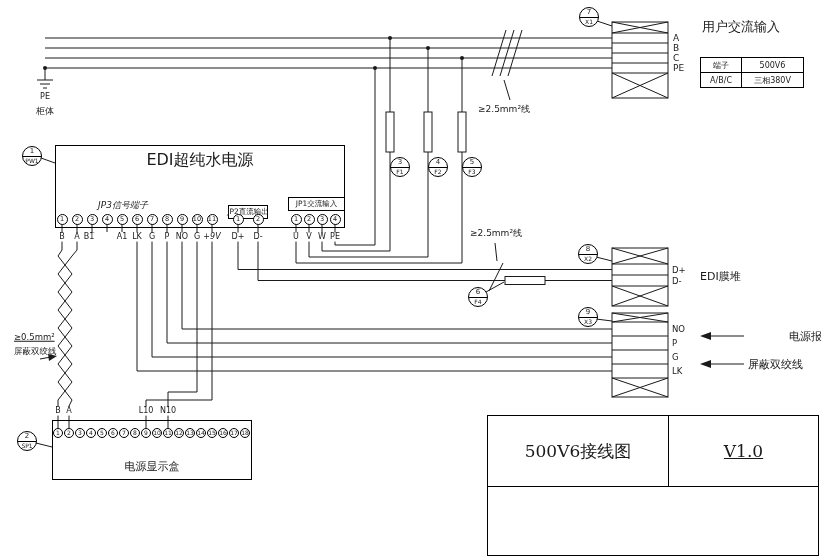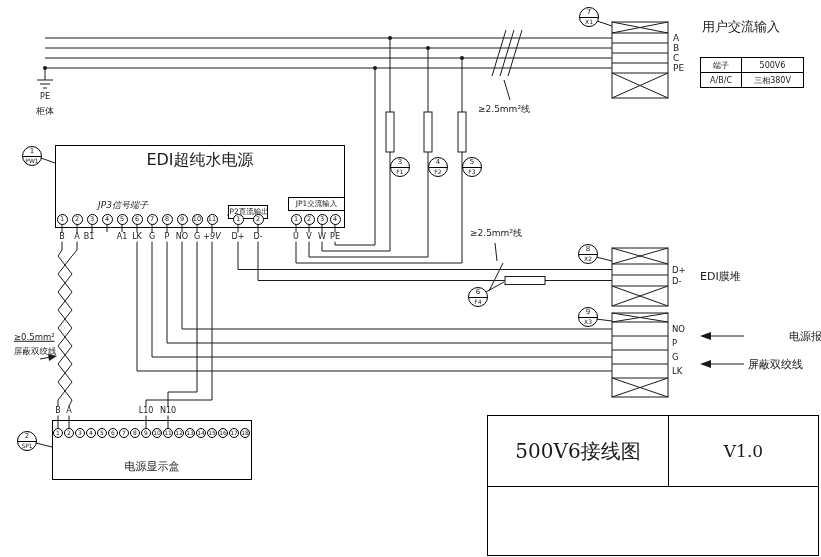--- a/index.html
+++ b/index.html
@@ -22,22 +22,22 @@
           border:1px solid #000;border-radius:50%;background:#fff;text-align:center;box-sizing:border-box;}
   .marker .num{display:block;font-size:7px;line-height:9px;border-bottom:1px solid #000;}
   .marker .ref{display:block;font-size:6px;line-height:8px;}
   .mini-table{position:absolute;left:700px;top:57px;border-collapse:collapse;}
   .mini-table td{border:1px solid #000;font-size:8px;text-align:center;padding:0;height:14px;}
   .titleblock{position:absolute;left:487px;top:415px;width:332px;height:141px;border:1.5px solid #000;
               display:grid;grid-template-columns:181px 1fr;grid-template-rows:71px 1fr;
               box-sizing:border-box;font-family:"DejaVu Serif",serif;}
   .titleblock .cell{display:flex;align-items:center;justify-content:center;font-size:17px;
               border-right:1.5px solid #000;border-bottom:1.5px solid #000;}
-  .titleblock .c1{font-size:20px;}
-  .titleblock .c2,.titleblock .c4{border-right:none;}
+  .titleblock .c1{font-size:17px;}
+  .titleblock .c2,.titleblock .c4{border-right:none;text-decoration:underline;}
   .titleblock .c3,.titleblock .c4{border-bottom:none;}
 </style>
 </head>
 <body>
 
 <div id="canvas">
 
   <svg width="821" height="557" viewBox="0 0 821 557">
     <g stroke="#1a1a1a" stroke-width="1" fill="none">
       <path d="M45 38H612 M45 48H612 M45 58H612 M45 68H612"></path>

